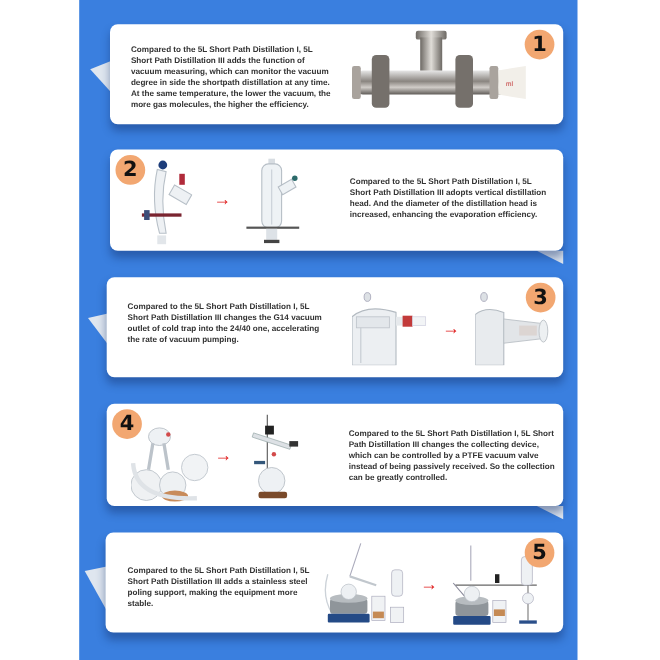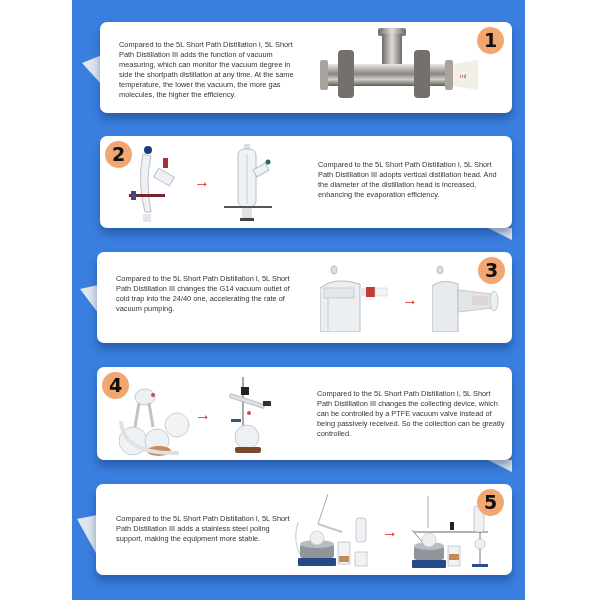--- a/index.html
+++ b/index.html
@@ -2,21 +2,21 @@
 <html><head>
 <meta charset="utf-8">
 <style>
   html, body { margin:0; padding:0; }
   body { width:600px; height:600px; background:#ffffff; position:relative; overflow:hidden;
          font-family:"Liberation Sans", sans-serif; }
   .panel { position:absolute; left:72px; top:0; width:453px; height:600px; background:#3a7fdf; }
   .card { position:absolute; background:#ffffff; border-radius:7px;
           box-shadow: 0 6px 8px rgba(20,50,110,0.45); }
   .tail { position:absolute; width:0; height:0; }
-  .text { position:absolute; font-size:7.4px; line-height:10px; color:#333333; }
+  .text { position:absolute; font-size:7.4px; line-height:10px; color:#333333;font-weight:bold; }
   .badge { position:absolute; width:27px; height:27px; border-radius:50%; background:#f2a771;
            color:#111; font-weight:bold; font-size:19px; line-height:27px; text-align:center;
            font-family:"DejaVu Sans", sans-serif; }
   .arrow { position:absolute; color:#e02020; font-size:16px; font-weight:bold; line-height:16px; }
   .img { position:absolute; }
   svg { display:block; }
 </style>
 </head>
 <body>
 

